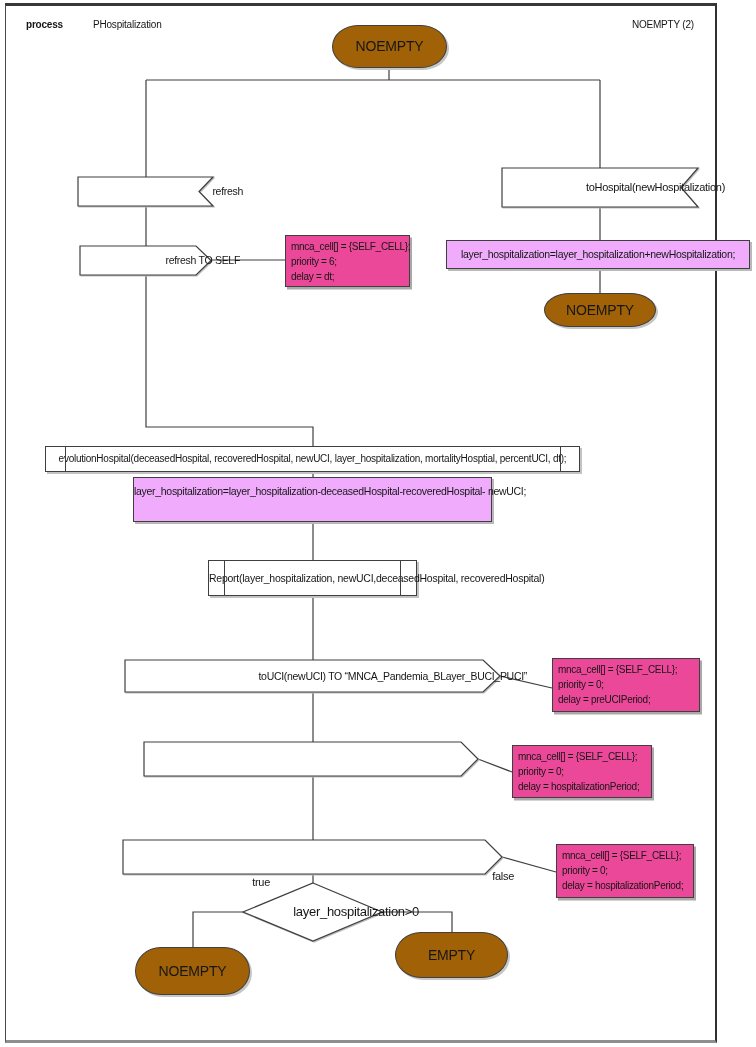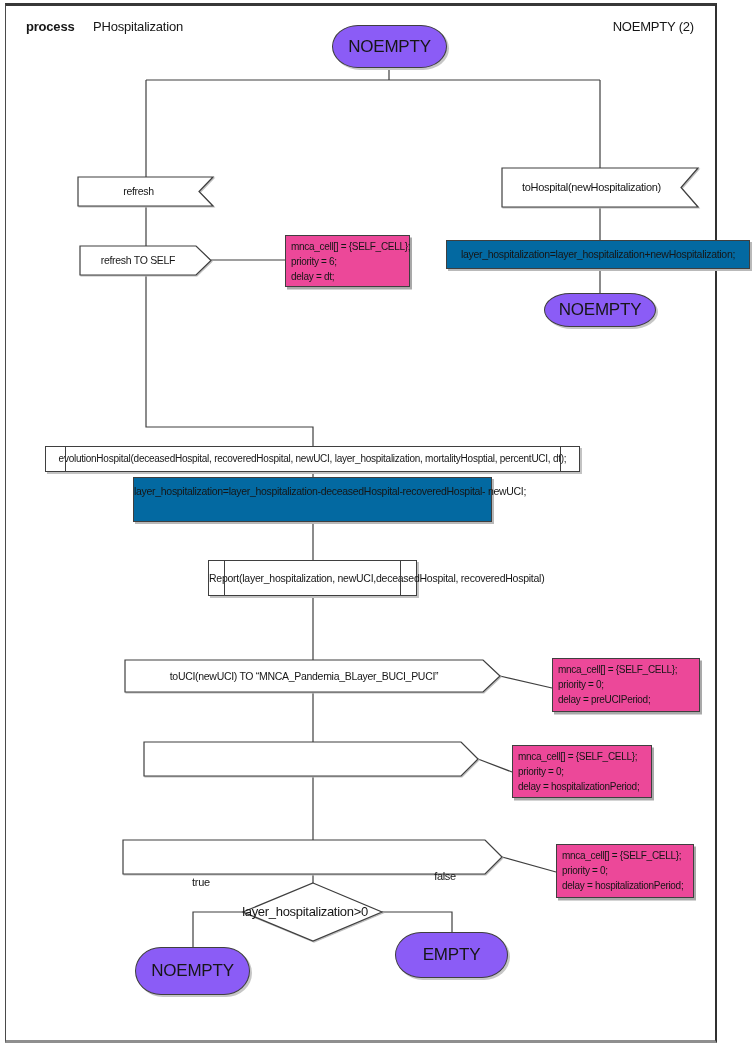--- a/index.html
+++ b/index.html
@@ -1,42 +1,42 @@
 <!DOCTYPE html>
 <html><head>
 <meta charset="utf-8">
 <style>
   html,body{margin:0;padding:0;background:#fff;}
   .canvas{position:relative;width:756px;height:1047px;background:#fff;
           font-family:"Liberation Sans",sans-serif;color:#161616;overflow:hidden;}
   .frame{position:absolute;left:5px;top:3px;width:712px;height:1040px;box-sizing:border-box;
          border-top:3px solid #383838;border-left:1px solid #4a4a4a;
          border-right:2px solid #303030;border-bottom:3px solid #8f8f8f;}
-  .hdr{position:absolute;font-size:13px;letter-spacing:-0.2px;}
+  .hdr{position:absolute;font-size:10px;letter-spacing:-0.2px;}
   .bold{font-weight:bold;}
   svg{position:absolute;left:0;top:0;}
   .wires path{stroke:#3f3f3f;stroke-width:1.2;fill:none;}
   .shapes polygon{fill:#ffffff;stroke:#3f3f3f;stroke-width:1.2;}
   .shapes{filter:drop-shadow(1.5px 1.5px 0px #bdbdbd);}
-  .box{position:absolute;box-sizing:border-box;border:1px solid #3f3f3f;background:#0369a1;
+  .box{position:absolute;box-sizing:border-box;border:1px solid #3f3f3f;background:#f0abfc;
        box-shadow:2px 2px 0 #b9b9b9;text-align:center;white-space:nowrap;
        font-size:10.5px;letter-spacing:-0.3px;}
   .proc{position:absolute;box-sizing:border-box;border:1px solid #3f3f3f;background:#fff;
         box-shadow:2px 2px 0 #c3c3c3;text-align:center;white-space:nowrap;
         font-size:10px;letter-spacing:-0.25px;}
   .proc .bar{position:absolute;top:0;bottom:0;width:1px;background:#3f3f3f;}
   .ann{position:absolute;box-sizing:border-box;border:1px solid #3f3f3f;background:#ec4899;
        box-shadow:2px 2.5px 0 #a9a9a9;font-size:10px;letter-spacing:-0.3px;
        padding:3px 0 0 5px;white-space:nowrap;text-align:left;}
   .ann div{line-height:15px;}
-  .term{position:absolute;box-sizing:border-box;border:1.2px solid #3f3f3f;background:#8b5cf6;
-        border-radius:26px/50%;text-align:center;font-size:17px;letter-spacing:-0.2px;
+  .term{position:absolute;box-sizing:border-box;border:1.2px solid #3f3f3f;background:#a16207;
+        border-radius:26px/50%;text-align:center;font-size:14px;letter-spacing:-0.2px;
         box-shadow:2px 2px 0 #c6c6c6;}
-  .lbl{position:absolute;text-align:center;white-space:nowrap;
-       font-size:10.5px;letter-spacing:-0.3px;}
+  .lbl{position:absolute;text-align:right;white-space:nowrap;
+       font-size:10.5px;letter-spacing:-0.3px;margin-left:44px;}
   .md{font-size:11px;}
 </style>
 </head>
 <body>
 
 <div class="canvas">
 
   <div class="frame"></div>
 
   <div class="hdr bold" style="left:26px;top:19px">process</div>

